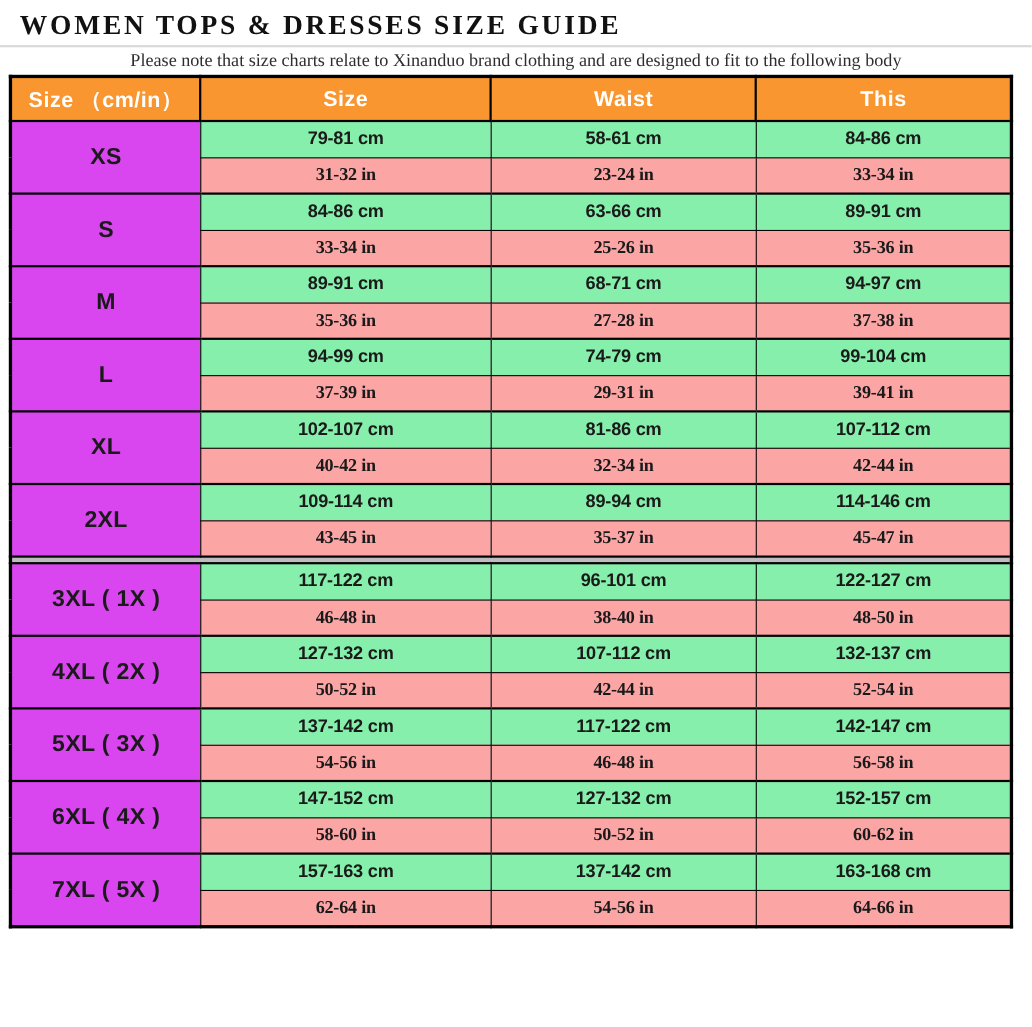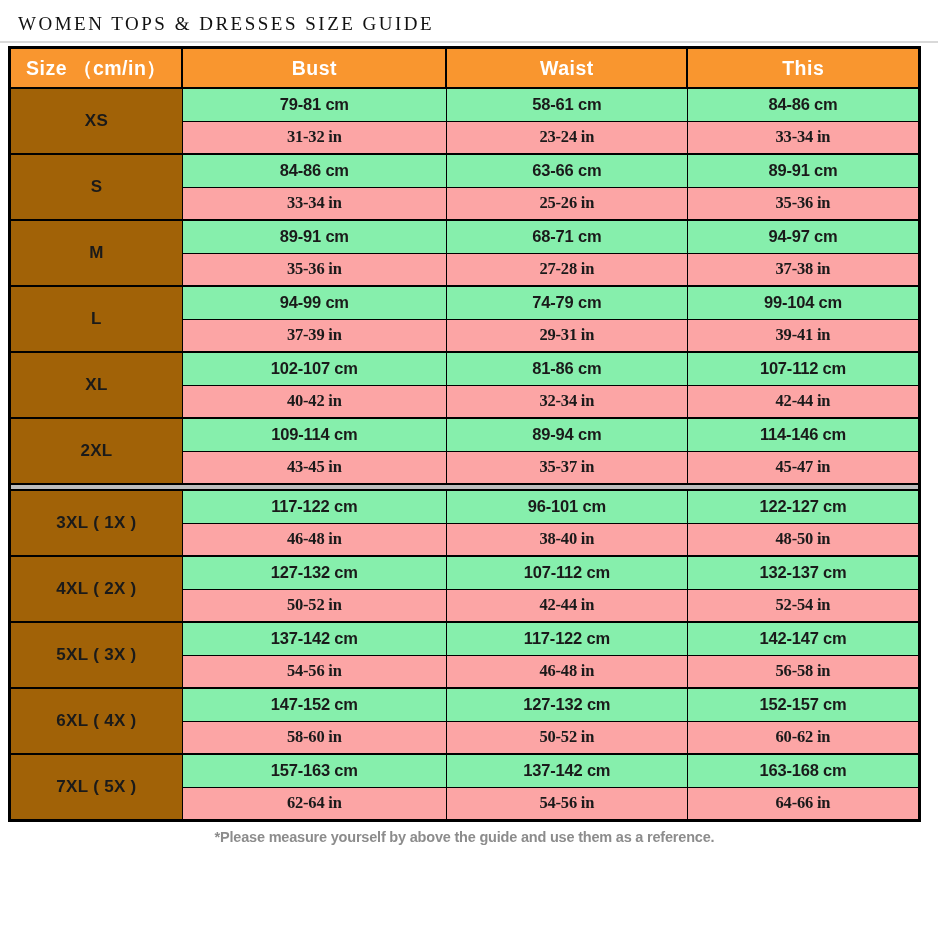--- a/index.html
+++ b/index.html
@@ -4,22 +4,22 @@
 <style>
   html, body {
     margin: 0; padding: 0;
     width: 938px; height: 934px;
     background: #ffffff;
     font-family: "Liberation Sans", sans-serif;
     overflow: hidden;
   }
   .page-title {
     font-family: "Liberation Serif", "DejaVu Serif", serif;
-    font-weight: normal;
-    font-size: 19px;
+    font-weight: bold;
+    font-size: 25px;
     letter-spacing: 2.5px;
     color: #111111;
     margin: 12px 0 0 18px;
     line-height: 24px;
     white-space: nowrap;
   }
   .title-rule {
     border: none;
     border-top: 2px solid #d9d9d9;
     margin: 5px 0 0 0;
@@ -53,22 +53,22 @@
     letter-spacing: 0.5px;
   }
   td {
     border: 1.6px solid #000000;
     text-align: center;
     vertical-align: middle;
     padding: 0;
   }
   tr.row-cm > td { border-top-width: 2.4px; }
   td.size-cell {
-    background: #a16207;
-    font-size: 17px;
+    background: #d946ef;
+    font-size: 21px;
     font-weight: 600;
     color: #1a1a1a;
     letter-spacing: 0.3px;
   }
   td.val-cell {
     height: 31.5px;
     font-size: 16.5px;
     font-weight: 600;
     color: #1a1a1a;
     letter-spacing: -0.2px;
@@ -94,33 +94,34 @@
     letter-spacing: -0.2px;
   }
 </style>
 </head>
 <body>
 
 <div class="page-title">WOMEN TOPS &amp; DRESSES SIZE GUIDE</div>
 <hr class="title-rule">
 
 <div class="note">
+  <div>Please note that size charts relate to  Xinanduo brand clothing and are designed to fit to the following body</div>
 </div>
 
 <table class="size-table">
   <colgroup>
     <col class="c-size">
       <col class="c-bust">
       <col class="c-waist">
       <col class="c-hips">
   </colgroup>
   <thead>
     <tr>
       <th class="col-head">Size （cm/in）</th>
-      <th class="col-head">Bust</th>
+      <th class="col-head">Size</th>
       <th class="col-head">Waist</th>
       <th class="col-head">This</th>
     </tr>
   </thead>
   <tbody>
       <tr class="row-cm">
         <td class="size-cell" rowspan="2">XS</td>
         <td class="val-cell cm">79-81 cm</td>
         <td class="val-cell cm">58-61 cm</td>
         <td class="val-cell cm">84-86 cm</td>
@@ -240,14 +241,13 @@
       </tr>
       <tr class="row-in">
         <td class="val-cell in">62-64 in</td>
         <td class="val-cell in">54-56 in</td>
         <td class="val-cell in">64-66 in</td>
       </tr>
     </tbody>
 </table>
 
 <div class="footnotes">
-  <div>*Please measure yourself by above the guide and use them as a reference.</div>
 </div>
 
 </body></html>

